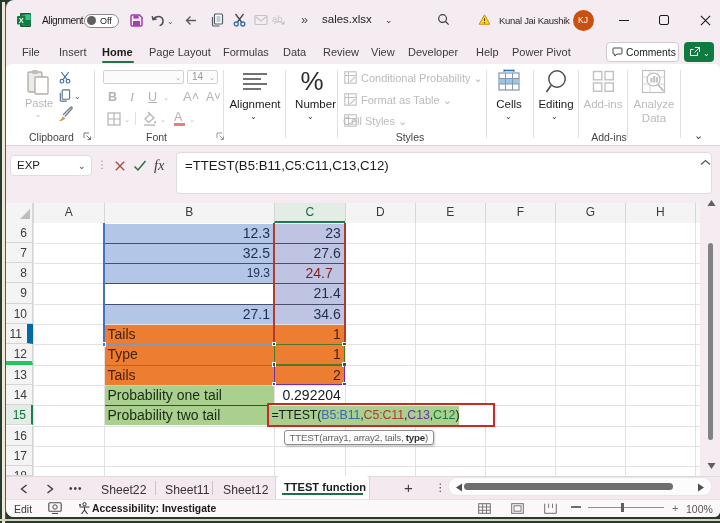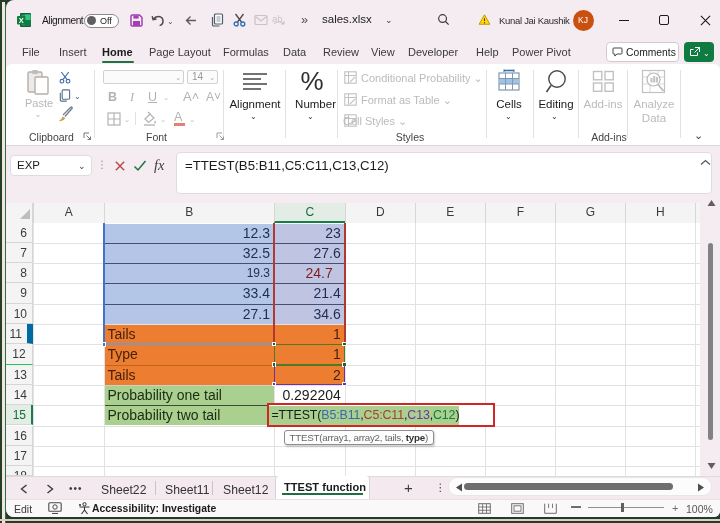--- a/index.html
+++ b/index.html
@@ -259,21 +259,21 @@
 <div style="position:absolute;white-space:nowrap;left:6px;top:203px;width:27px;height:19.5px;background:#f4f4f4;border-right:1px solid #d6d6d6;"></div>
 <svg class="ab" style="left:20px;top:209px" width="11" height="11" viewBox="0 0 11 11">
       <path d="M10 0 L10 10 L0 10 Z" fill="#bdbdbd"></path>
     </svg>
 <div style="position:absolute;white-space:nowrap;left:6px;top:222.5px;width:27px;height:20.3px;background:#f4f4f4;border-right:1px solid #d6d6d6;border-bottom:1px solid #d6d6d6;color:#3b3b3b;font-size:12px;text-align:right;padding-right:5px;line-height:20.3px;">6</div>
 <div style="position:absolute;white-space:nowrap;left:6px;top:242.8px;width:27px;height:20.3px;background:#f4f4f4;border-right:1px solid #d6d6d6;border-bottom:1px solid #d6d6d6;color:#3b3b3b;font-size:12px;text-align:right;padding-right:5px;line-height:20.3px;">7</div>
 <div style="position:absolute;white-space:nowrap;left:6px;top:263.1px;width:27px;height:20.3px;background:#f4f4f4;border-right:1px solid #d6d6d6;border-bottom:1px solid #d6d6d6;color:#3b3b3b;font-size:12px;text-align:right;padding-right:5px;line-height:20.3px;">8</div>
 <div style="position:absolute;white-space:nowrap;left:6px;top:283.4px;width:27px;height:20.3px;background:#f4f4f4;border-right:1px solid #d6d6d6;border-bottom:1px solid #d6d6d6;color:#3b3b3b;font-size:12px;text-align:right;padding-right:5px;line-height:20.3px;">9</div>
 <div style="position:absolute;white-space:nowrap;left:6px;top:303.7px;width:27px;height:20.3px;background:#f4f4f4;border-right:1px solid #d6d6d6;border-bottom:1px solid #d6d6d6;color:#3b3b3b;font-size:12px;text-align:right;padding-right:5px;line-height:20.3px;">10</div>
 <div style="position:absolute;white-space:nowrap;left:6px;top:324.0px;width:27px;height:20.3px;background:#f4f4f4;border-right:6px solid #0369a1;border-bottom:1px solid #d6d6d6;color:#3b3b3b;font-size:12px;text-align:right;padding-right:5px;line-height:20.3px;">11</div>
-<div style="position:absolute;white-space:nowrap;left:6px;top:344.3px;width:27px;height:20.3px;background:#f4f4f4;border-right:1px solid #d6d6d6;border-bottom:1px solid #22c55e;color:#3b3b3b;font-size:12px;text-align:center;line-height:20.3px;">12</div>
+<div style="position:absolute;white-space:nowrap;left:6px;top:344.3px;width:27px;height:20.3px;background:#f4f4f4;border-right:1px solid #d6d6d6;border-bottom:4px solid #22c55e;color:#3b3b3b;font-size:12px;text-align:right;padding-right:5px;line-height:20.3px;">12</div>
 <div style="position:absolute;white-space:nowrap;left:6px;top:364.6px;width:27px;height:20.3px;background:#f4f4f4;border-right:1px solid #d6d6d6;border-bottom:1px solid #d6d6d6;color:#3b3b3b;font-size:12px;text-align:right;padding-right:5px;line-height:20.3px;">13</div>
 <div style="position:absolute;white-space:nowrap;left:6px;top:384.9px;width:27px;height:20.3px;background:#f4f4f4;border-right:1px solid #d6d6d6;border-bottom:1px solid #d6d6d6;color:#3b3b3b;font-size:12px;text-align:right;padding-right:5px;line-height:20.3px;">14</div>
 <div style="position:absolute;white-space:nowrap;left:6px;top:405.20000000000005px;width:27px;height:20.3px;background:#e4ece6;border-right:2px solid #14804a;border-bottom:1px solid #d6d6d6;color:#0f703b;font-size:12px;text-align:right;padding-right:5px;line-height:20.3px;">15</div>
 <div style="position:absolute;white-space:nowrap;left:6px;top:425.5px;width:27px;height:20.3px;background:#f4f4f4;border-right:1px solid #d6d6d6;border-bottom:1px solid #d6d6d6;color:#3b3b3b;font-size:12px;text-align:right;padding-right:5px;line-height:20.3px;">16</div>
 <div style="position:absolute;white-space:nowrap;left:6px;top:445.8px;width:27px;height:20.3px;background:#f4f4f4;border-right:1px solid #d6d6d6;border-bottom:1px solid #d6d6d6;color:#3b3b3b;font-size:12px;text-align:right;padding-right:5px;line-height:20.3px;">17</div>
 <div style="position:absolute;white-space:nowrap;left:6px;top:466.1px;width:27px;height:9.899999999999977px;background:#f4f4f4;border-right:1px solid #d6d6d6;border-bottom:1px solid #d6d6d6;color:#3b3b3b;font-size:12px;text-align:right;padding-right:5px;line-height:20.3px;overflow:hidden;">18</div>
 <div style="position:absolute;white-space:nowrap;left:33px;top:222.5px;width:1px;height:253.5px;background:#e2e2e2;"></div>
 <div style="position:absolute;white-space:nowrap;left:103.5px;top:222.5px;width:1px;height:253.5px;background:#e2e2e2;"></div>
 <div style="position:absolute;white-space:nowrap;left:274px;top:222.5px;width:1px;height:253.5px;background:#e2e2e2;"></div>
 <div style="position:absolute;white-space:nowrap;left:344.8px;top:222.5px;width:1px;height:253.5px;background:#e2e2e2;"></div>
@@ -293,21 +293,20 @@
 <div style="position:absolute;white-space:nowrap;left:33px;top:405.20000000000005px;width:667px;height:1px;background:#e2e2e2;"></div>
 <div style="position:absolute;white-space:nowrap;left:33px;top:425.5px;width:667px;height:1px;background:#e2e2e2;"></div>
 <div style="position:absolute;white-space:nowrap;left:33px;top:445.8px;width:667px;height:1px;background:#e2e2e2;"></div>
 <div style="position:absolute;white-space:nowrap;left:33px;top:466.1px;width:667px;height:1px;background:#e2e2e2;"></div>
 <div style="position:absolute;white-space:nowrap;left:104.5px;top:223.5px;width:169.5px;height:19.3px;background:#b4c6e7;color:#1d2e52;font-size:14px;line-height:19.3px;text-align:right;padding-right:4px;">12.3</div>
 <div style="position:absolute;white-space:nowrap;left:275px;top:223.5px;width:69.80000000000001px;height:19.3px;background:#bfc4e2;color:#1d2e52;font-size:14px;line-height:19.3px;text-align:right;padding-right:4px;">23</div>
 <div style="position:absolute;white-space:nowrap;left:104.5px;top:243.8px;width:169.5px;height:19.3px;background:#b4c6e7;color:#1d2e52;font-size:14px;line-height:19.3px;text-align:right;padding-right:4px;">32.5</div>
 <div style="position:absolute;white-space:nowrap;left:275px;top:243.8px;width:69.80000000000001px;height:19.3px;background:#bfc4e2;color:#1d2e52;font-size:14px;line-height:19.3px;text-align:right;padding-right:4px;">27.6</div>
 <div style="position:absolute;white-space:nowrap;left:104.5px;top:264.1px;width:169.5px;height:19.3px;background:#b4c6e7;color:#1d2e52;font-size:12px;line-height:19.3px;text-align:right;padding-right:4px;">19.3</div>
 <div style="position:absolute;white-space:nowrap;left:275px;top:264.1px;width:69.80000000000001px;height:19.3px;background:#bfc4e2;color:#7f1d1d;font-size:14px;line-height:19.3px;text-align:right;padding-right:12px;">24.7</div>
-<div style="position:absolute;white-space:nowrap;left:104.5px;top:284.4px;width:169.5px;height:19.3px;background:#b4c6e7;color:#1d2e52;font-size:14px;line-height:19.3px;text-align:right;padding-right:4px;">33.4</div>
 <div style="position:absolute;white-space:nowrap;left:275px;top:284.4px;width:69.80000000000001px;height:19.3px;background:#bfc4e2;color:#1d2e52;font-size:14px;line-height:19.3px;text-align:right;padding-right:4px;">21.4</div>
 <div style="position:absolute;white-space:nowrap;left:104.5px;top:304.7px;width:169.5px;height:19.3px;background:#b4c6e7;color:#1d2e52;font-size:14px;line-height:19.3px;text-align:right;padding-right:4px;">27.1</div>
 <div style="position:absolute;white-space:nowrap;left:275px;top:304.7px;width:69.80000000000001px;height:19.3px;background:#bfc4e2;color:#1d2e52;font-size:14px;line-height:19.3px;text-align:right;padding-right:4px;">34.6</div>
 <div style="position:absolute;white-space:nowrap;left:104.5px;top:325.0px;width:169.5px;height:19.3px;background:#ed7d31;color:#46220b;font-size:14px;line-height:19.3px;text-align:left;padding-left:3px;">Tails</div>
 <div style="position:absolute;white-space:nowrap;left:275px;top:325.0px;width:69.80000000000001px;height:19.3px;background:#ed7d31;color:#46220b;font-size:14px;line-height:19.3px;text-align:right;padding-right:4px;">1</div>
 <div style="position:absolute;white-space:nowrap;left:104.5px;top:345.3px;width:169.5px;height:19.3px;background:#ed7d31;color:#46220b;font-size:14px;line-height:19.3px;text-align:left;padding-left:3px;">Type</div>
 <div style="position:absolute;white-space:nowrap;left:275px;top:345.3px;width:69.80000000000001px;height:19.3px;background:#ed7d31;color:#46220b;font-size:14px;line-height:19.3px;text-align:right;padding-right:4px;">1</div>
 <div style="position:absolute;white-space:nowrap;left:104.5px;top:365.6px;width:169.5px;height:19.3px;background:#ed7d31;color:#46220b;font-size:14px;line-height:19.3px;text-align:left;padding-left:3px;">Tails</div>
 <div style="position:absolute;white-space:nowrap;left:275px;top:365.6px;width:69.80000000000001px;height:19.3px;background:#ed7d31;color:#46220b;font-size:14px;line-height:19.3px;text-align:right;padding-right:4px;">2</div>
 <div style="position:absolute;white-space:nowrap;left:104.5px;top:385.9px;width:169.5px;height:19.3px;background:#a9d08e;color:#1c2a14;font-size:14px;line-height:19.3px;text-align:left;padding-left:3px;">Probability one tail</div>

